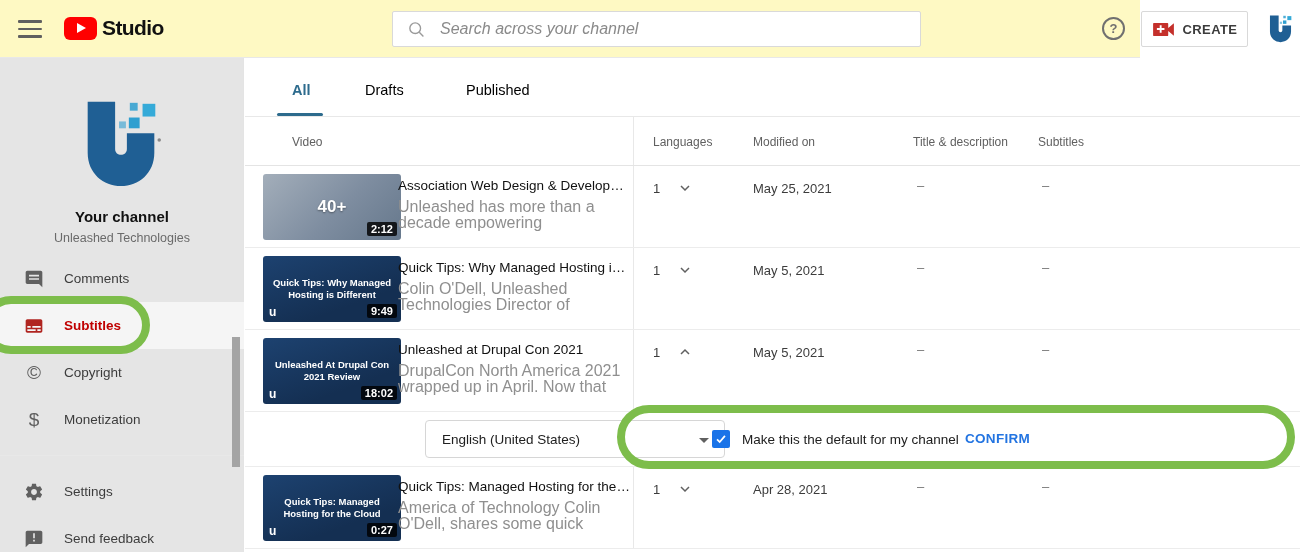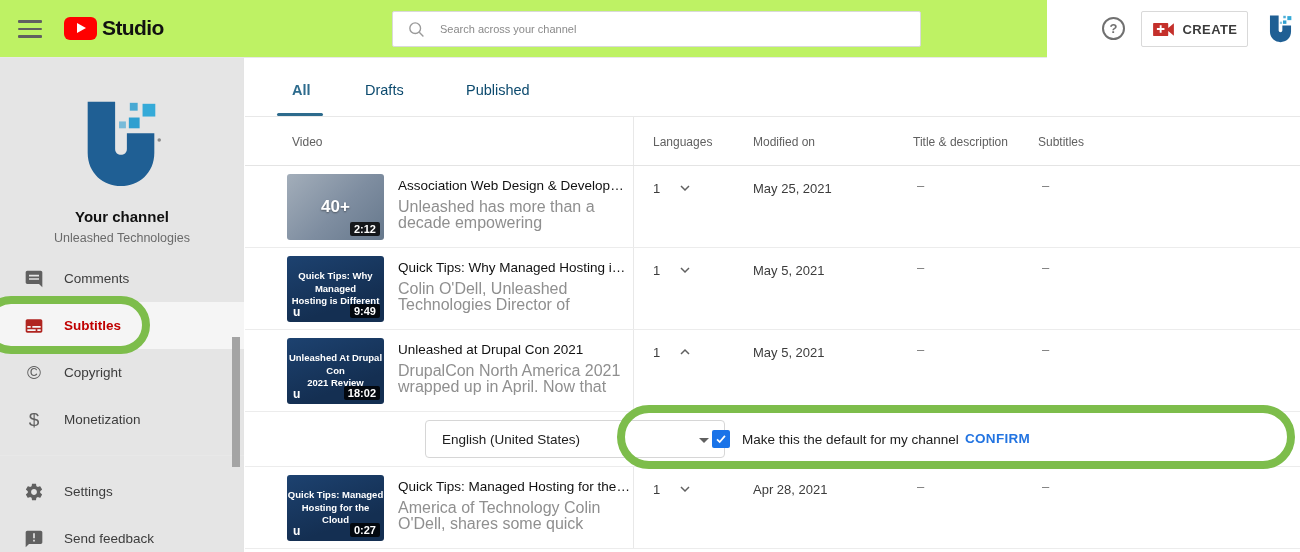--- a/index.html
+++ b/index.html
@@ -1,33 +1,33 @@
 <!DOCTYPE html>
 <html><head>
 <meta charset="utf-8">
 <style>
   * { margin:0; padding:0; box-sizing:border-box; }
   html,body { width:1300px; height:552px; background:#fff; overflow:hidden;
     font-family:"Liberation Sans","DejaVu Sans",sans-serif; }
   body { position:relative; }
 
   
-  .topbar { position:absolute; left:0; top:0; width:1047px; height:58px;
-    background:#bef264; border-bottom:1px solid #e8e8e8; }
+  .topbar { position:absolute; left:0; top:0; width:1140px; height:58px;
+    background:#fef9c3; border-bottom:1px solid #e8e8e8; }
   .hamburger { position:absolute; left:18px; top:20px; width:24px; height:18px; cursor:pointer; }
   .hamburger span { display:block; height:2.5px; background:#606060; margin-bottom:5px; border-radius:1px; }
   .logo-wrap { position:absolute; left:64px; top:16px; display:flex; align-items:center; cursor:pointer; }
   .play-badge { width:33px; height:23px; background:#f00; border-radius:6px; position:relative; margin-right:5px; }
   .play-badge:after { content:""; position:absolute; left:13px; top:6.5px; border-left:9px solid #fff;
     border-top:5px solid transparent; border-bottom:5px solid transparent; }
   .logo-text { font-size:21px; font-weight:bold; color:#111; letter-spacing:-0.6px; }
   .searchbox { position:absolute; left:392px; top:11px; width:529px; height:36px;
     border:1px solid #d9d9d9; border-radius:2px; background:#fff; display:flex; align-items:center; }
   .searchbox .mag { margin:0 14px 0 14px; }
-  .search-ph { font-size:11px; color:#8a8a8a; }
+  .search-ph { font-size:16px; color:#8a8a8a;font-style:italic; }
   .help-circle { position:absolute; left:1102px; top:17px; width:23px; height:23px; border:2px solid #707070;
     border-radius:50%; color:#707070; font-size:13px; font-weight:bold; display:flex; align-items:center;
     justify-content:center; cursor:pointer; }
   .create-btn { position:absolute; left:1141px; top:11px; width:107px; height:36px; border:1px solid #d9d9d9;
     border-radius:2px; background:#fff; display:flex; align-items:center; justify-content:center; gap:8px; cursor:pointer; }
   .create-label { font-size:13px; font-weight:bold; color:#3c3c3c; letter-spacing:0.4px; }
   .avatar-top { position:absolute; left:1265px; top:13px; width:31px; height:31px; cursor:pointer; }
 
   
   .sidebar { position:absolute; left:0; top:58px; width:244px; height:494px; background:#e5e5e5;
@@ -43,32 +43,32 @@
   .menu-item .mi-label { margin-left:18px; font-size:13.5px; color:#3c3c3c; }
   .menu-item.active { background:#f5f5f5; }
   .menu-item.active .mi-label { color:#c00000; font-weight:bold; }
   .menu-divider { height:1px; background:#e8e8e8; margin:12px 0; }
   .glyph-icon { font-size:19px; color:#606060; line-height:1; }
   .side-scrollbar { position:absolute; right:3px; top:279px; width:8px; height:130px; background:#a4a4a4; }
 
   
   .main { position:absolute; left:245px; top:58px; width:1055px; height:494px; }
   .tabs-row { position:relative; height:59px; border-bottom:1px solid #e8e8e8; }
-  .tab { position:absolute; top:24px; font-size:14.5px; color:#0c4a6e; cursor:pointer; }
+  .tab { position:absolute; top:24px; font-size:14.5px; color:#000000; cursor:pointer; }
   .tab.active { color:#2d6b8d; font-weight:bold; }
   .tab-underline { position:absolute; left:32px; bottom:0; width:46px; height:3.5px; background:#2d6b8d; border-radius:2px; }
 
   .thead { position:relative; height:49px; border-bottom:1px solid #e4e4e4; }
   .th { position:absolute; top:18px; font-size:12px; color:#606060; }
 
   .vrow { position:relative; height:82px; border-bottom:1px solid #ececec; }
   .col-divider { position:absolute; left:388px; top:0; bottom:0; width:1px; background:#e8e8e8; }
 
-  .thumb { position:absolute; left:18px; top:8px; width:97px; height:66px; border-radius:3px;
-    overflow:hidden; cursor:pointer;margin-left:24px; }
+  .thumb { position:absolute; left:18px; top:8px; width:138px; height:66px; border-radius:3px;
+    overflow:hidden; cursor:pointer; }
   .thumb-photo { background:linear-gradient(135deg,#a3aeba 0%,#7e8da0 55%,#66788c 100%);
     display:flex; align-items:center; justify-content:center; }
   .thumb-photo .big-cap { color:#fff; font-size:17px; font-weight:bold; text-shadow:0 1px 2px rgba(0,0,0,.4); }
   .thumb-navy { background:linear-gradient(160deg,#1d4270 0%,#142f52 70%); display:flex; flex-direction:column;
     align-items:center; justify-content:center; }
   .thumb-cap { color:#fff; font-size:9.5px; font-weight:bold; line-height:1.3; text-align:center; }
   .thumb-u { position:absolute; left:6px; bottom:3px; color:#fff; font-size:12px; font-weight:bold; }
   .dur-badge { position:absolute; right:4px; bottom:4px; background:rgba(0,0,0,.82); color:#fff;
     font-size:11px; font-weight:bold; padding:1px 4px; border-radius:2px; }
 

